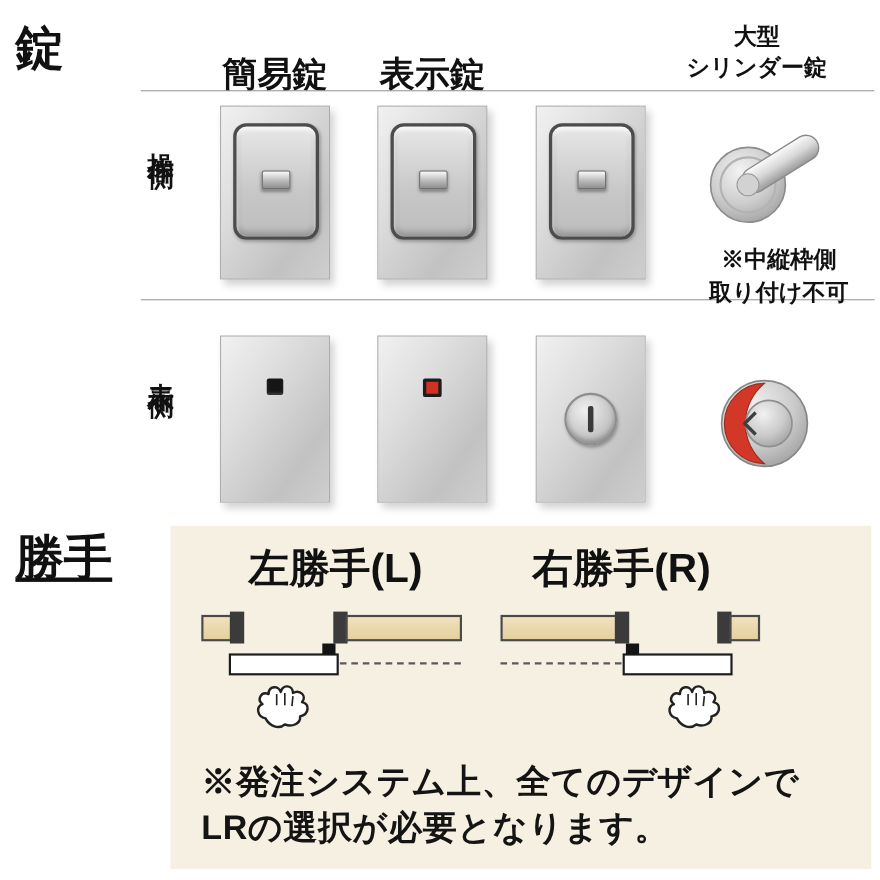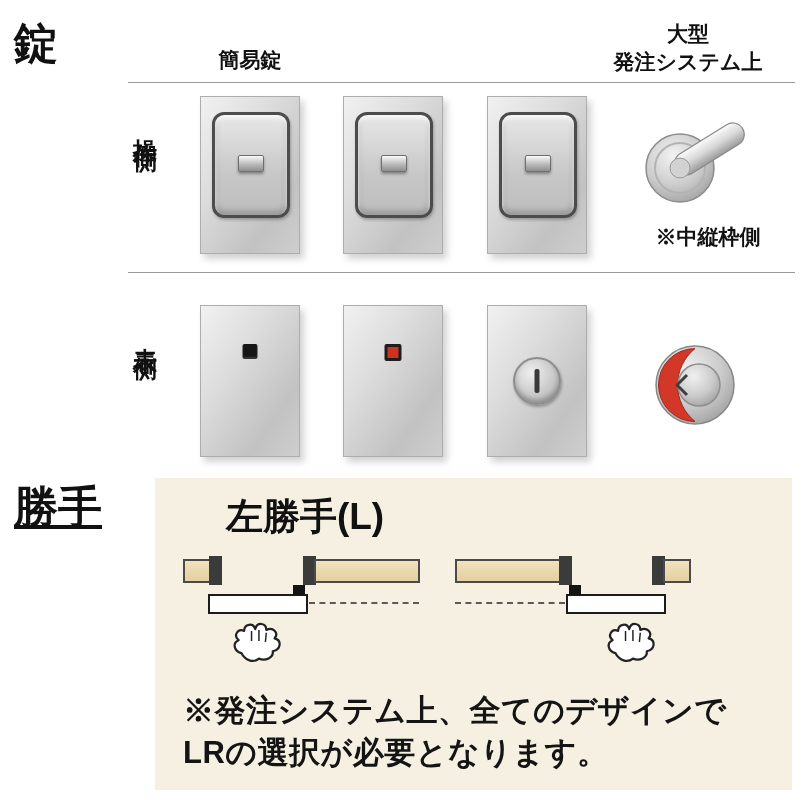--- a/index.html
+++ b/index.html
@@ -3,21 +3,21 @@
 <meta charset="utf-8">
 <style>
   * { margin:0; padding:0; box-sizing:border-box; }
   body { font-family:"Liberation Sans", sans-serif; background:#ffffff; }
   .page { position:relative; width:800px; height:800px; background:#ffffff; overflow:hidden; }
 
   .section-title { position:absolute; font-size:44px; font-weight:800; color:#111; }
   #lock-title   { left:14px; top:14px; }
   #handed-title { left:14px; top:478px;text-decoration:underline; }
 
-  .col-header { position:absolute; top:46px; font-size:21px; font-weight:700; color:#111; text-align:center; white-space:nowrap; }
+  .col-header { position:absolute; top:46px; font-size:32px; font-weight:700; color:#111; text-align:center; white-space:nowrap; }
   #col1 { left:190px; width:120px; }
   #col2 { left:333px; width:120px; }
   #col3 { left:457px; width:160px; }
   #col4 { left:604px; width:168px; top:20px; font-size:21px; line-height:1.35; }
 
   .hline { position:absolute; left:128px; width:667px; border-top:1px solid #9b9b9b; }
   #hline1 { top:82px; }
   #hline2 { top:272px; }
 
   .row-label { position:absolute; left:129px; writing-mode:vertical-rl; text-orientation:upright; font-size:24px; font-weight:700; color:#111; letter-spacing:5px; }
@@ -71,23 +71,24 @@
   #nb2 { top:732px; }
 </style>
 </head>
 <body>
 
 <div class="page">
 
   <div id="lock-title" class="section-title">錠</div>
 
   <div id="col1" class="col-header">簡易錠</div>
+  <div id="col2" class="col-header">表示錠</div>
   <div id="col4" class="col-header">
     <div>大型</div>
-    <div>発注システム上</div>
+    <div>シリンダー錠</div>
   </div>
 
   <div id="hline1" class="hline"></div>
   <div id="hline2" class="hline"></div>
 
   <div id="row1-label" class="row-label">操作側</div>
   <div id="row2-label" class="row-label">表示側</div>
 
   <div class="plate op p1">
     <div class="cup">
@@ -121,20 +122,21 @@
     <circle cx="50" cy="74" r="34" fill="url(#tb)" stroke="#8c8c8c" stroke-width="1.5"></circle>
     <circle cx="50" cy="74" r="25" fill="none" stroke="#b3b3b3" stroke-width="2"></circle>
     <g transform="rotate(-32 50 74)">
       <rect x="46" y="62" width="78" height="23" rx="11.5" fill="url(#tl)" stroke="#898989" stroke-width="1.2"></rect>
     </g>
     <circle cx="50" cy="74" r="10" fill="#d2d2d2" stroke="#9a9a9a" stroke-width="1"></circle>
   </svg>
 
   <div class="note-small">
     <div>※中縦枠側</div>
+    <div>取り付け不可</div>
   </div>
 
   <div class="plate dp p1">
     <div class="ind ind-black"></div>
   </div>
   <div class="plate dp p2">
     <div class="ind ind-red"></div>
   </div>
   <div class="plate dp p3">
     <div class="cyl">
@@ -154,20 +156,21 @@
     <path d="M42 5.5 A36.5 36.5 0 0 0 42 78.5 A47 47 0 0 1 42 5.5 Z" fill="#d23728" stroke="#9a2b20" stroke-width="1"></path>
     <circle cx="46" cy="42" r="21" fill="url(#dg)" stroke="#8f8f8f" stroke-width="1.5"></circle>
     <path d="M34 32 L24 42 L34 52" fill="none" stroke="#3f3f3f" stroke-width="3" stroke-linejoin="round"></path>
   </svg>
 
   <div id="handed-title" class="section-title">勝手</div>
 
   <div class="cream"></div>
 
   <div id="lh" class="hand-header">左勝手(L)</div>
+  <div id="rh" class="hand-header">右勝手(R)</div>
 
   <div class="wood" style="left:183px;width:28px;"></div>
   <div class="post" style="left:209px;"></div>
   <div class="post" style="left:303px;"></div>
   <div class="wood" style="left:314px;width:106px;"></div>
   <div class="dash" style="left:309px;width:110px;"></div>
   <div class="door" style="left:208px;width:100px;"></div>
   <div class="latchsq" style="left:293px;"></div>
   <svg class="hand" style="left:230px;top:618px;" viewBox="0 0 60 52">
     <path d="M12 38 C4 36 2 27 9 24 C3 19 8 11 15 14 C15 6 25 5 27 12 C29 4 39 5 39 13 C46 9 53 16 48 22 C56 24 55 34 46 36 C47 43 38 47 31 44 C25 49 16 46 12 38 Z" fill="#ffffff" stroke="#222" stroke-width="2.4" stroke-linejoin="round"></path>

